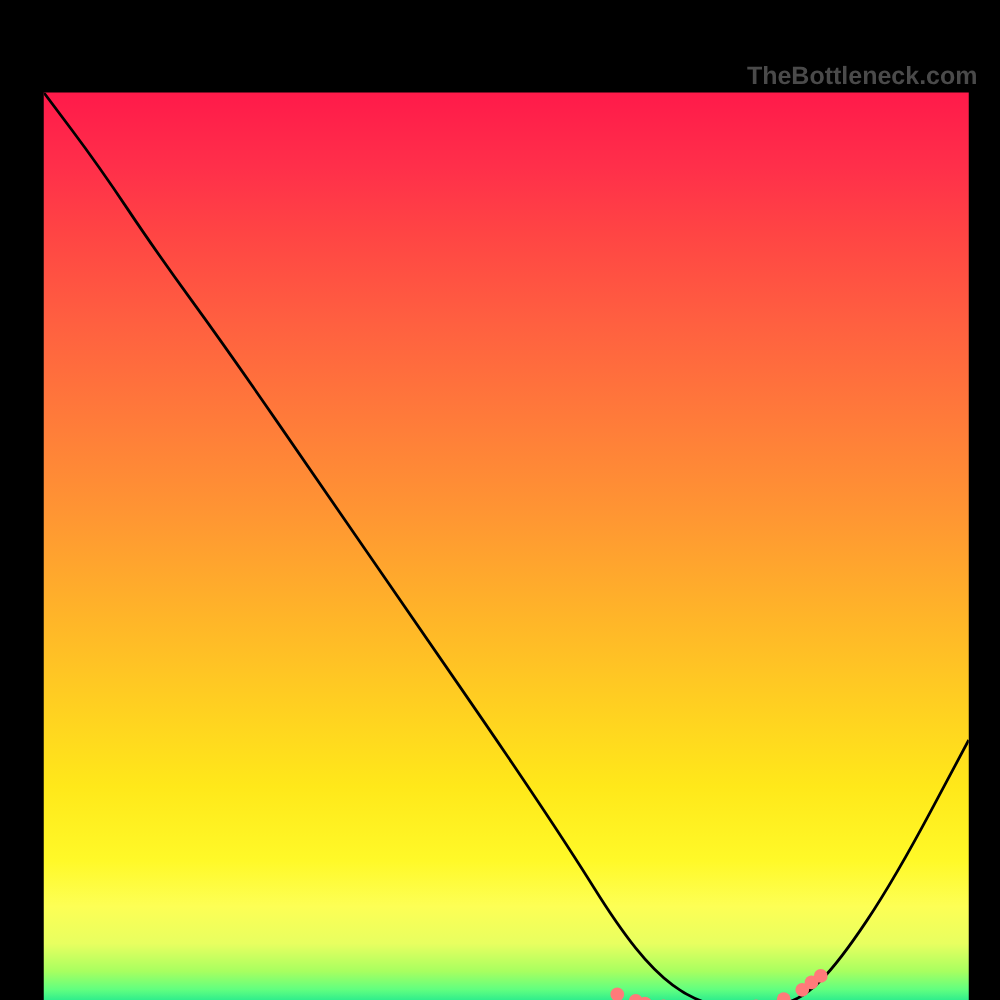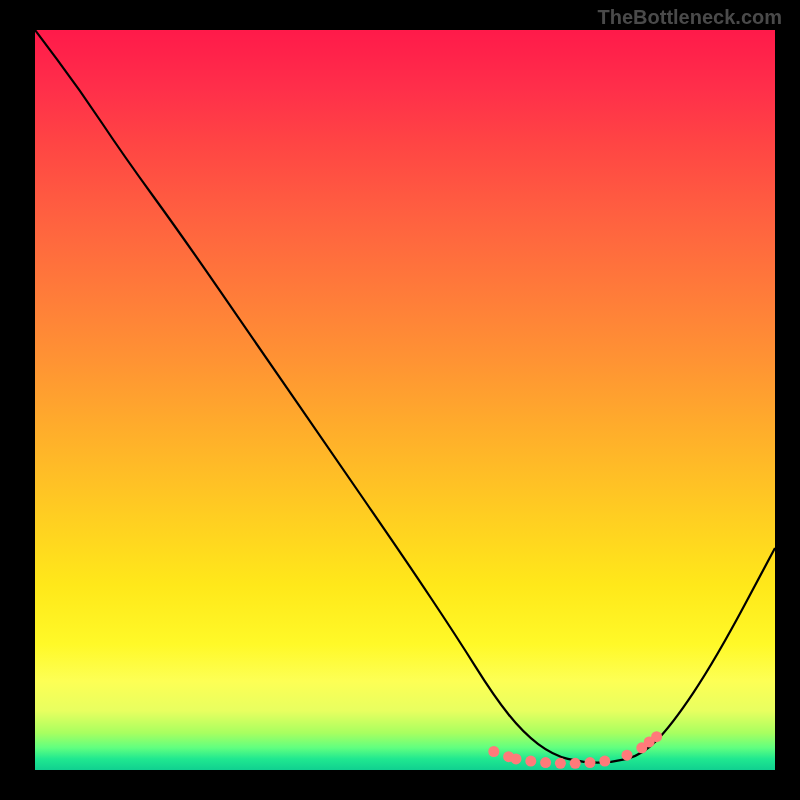--- a/index.html
+++ b/index.html
@@ -9,20 +9,21 @@
     width: 800px;
     height: 800px;
     overflow: hidden;
     font-family: Arial, sans-serif;
   }
   .container {
     position: relative;
     width: 800px;
     height: 652px;
     background: #000000;
+    margin-top: 44px;
   }
   .watermark {
     position: absolute;
     top: 6px;
     right: 18px;
     color: #4a4a4a;
     font-size: 20px;
     font-weight: bold;
     z-index: 10;
   }

